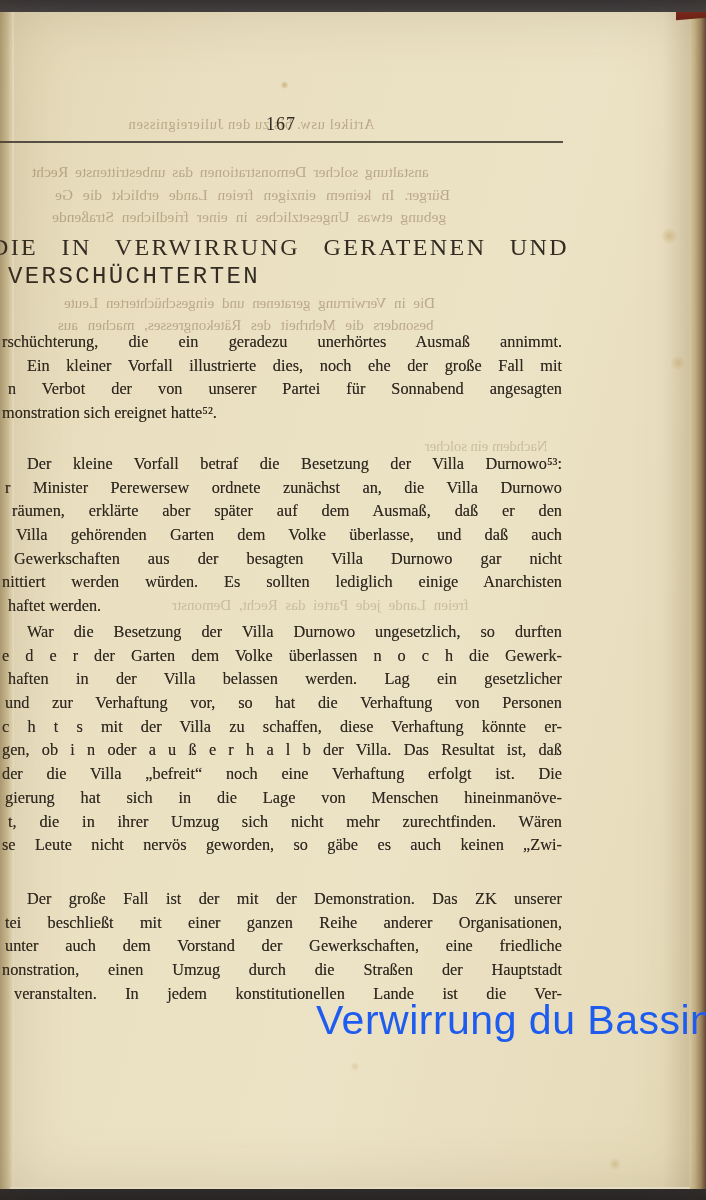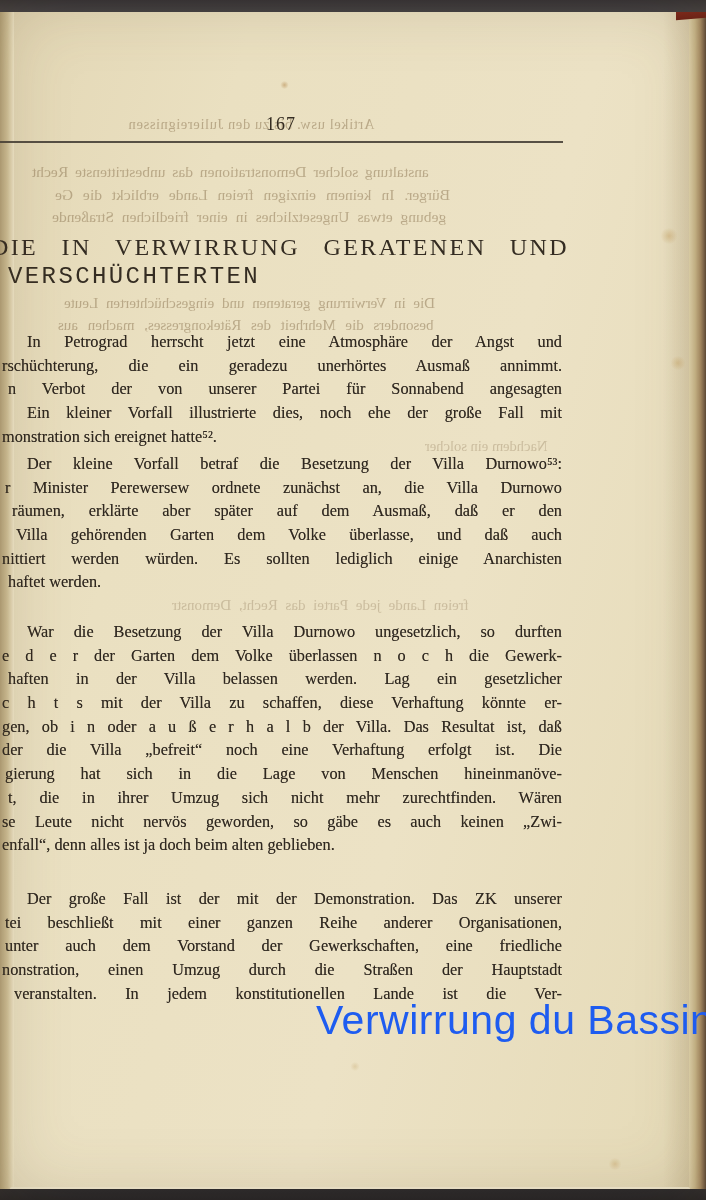--- a/index.html
+++ b/index.html
@@ -83,51 +83,51 @@
   <div class="ghost" style="top:186px;left:55px;font-size:15.5px;word-spacing:6px;">Bürger. In keinem einzigen freien Lande erblickt die Ge</div>
   <div class="ghost" style="top:208px;left:52px;font-size:15.5px;word-spacing:4px;">gebung etwas Ungesetzliches in einer friedlichen Straßende</div>
 
   <div class="head head1">DIE IN VERWIRRUNG GERATENEN UND</div>
   <div class="head head2">VERSCHÜCHTERTEN</div>
 
   <div class="ghost" style="top:295px;left:64px;font-size:15px;word-spacing:4px;">Die in Verwirrung geratenen und eingeschüchterten Leute</div>
   <div class="ghost" style="top:317px;left:58px;font-size:15px;word-spacing:6px;">besonders die Mehrheit des Rätekongresses, machen aus</div>
 
   <div class="para" style="top:330px;">
-    <div class="bline indent">In Petrograd herrscht jetzt eine Atmosphäre der Angst und</div>
     <div class="bline">rschüchterung, die ein geradezu unerhörtes Ausmaß annimmt.</div>
+    <div class="bline indent">Ein kleiner Vorfall illustrierte dies, noch ehe der große Fall mit</div>
     <div class="bline pl6">n Verbot der von unserer Partei für Sonnabend angesagten</div>
-    <div class="bline indent">Ein kleiner Vorfall illustrierte dies, noch ehe der große Fall mit</div>
     <div class="bline short">monstration sich ereignet hatte⁵².</div>
   </div>
 
   <div class="ghost faint" style="top:438px;left:425px;font-size:14.5px;">Nachdem ein solcher</div>
 
   <div class="para" style="top:452px;">
     <div class="bline indent">Der kleine Vorfall betraf die Besetzung der Villa Durnowo⁵³:</div>
     <div class="bline pl3">r Minister Perewersew ordnete zunächst an, die Villa Durnowo</div>
     <div class="bline pl10">räumen, erklärte aber später auf dem Ausmaß, daß er den</div>
     <div class="bline pl14">Villa gehörenden Garten dem Volke überlasse, und daß auch</div>
+    <div class="bline pl12">Gewerkschaften aus der besagten Villa Durnowo gar nicht</div>
     <div class="bline">nittiert werden würden. Es sollten lediglich einige Anarchisten</div>
     <div class="bline short pl6">haftet werden.</div>
   </div>
 
   <div class="ghost faint" style="top:597px;left:172px;font-size:15px;word-spacing:4px;">freien Lande jede Partei das Recht, Demonstr</div>
 
   <div class="para" style="top:620px;">
     <div class="bline indent">War die Besetzung der Villa Durnowo ungesetzlich, so durften</div>
     <div class="bline">e d e r der Garten dem Volke überlassen n o c h die Gewerk-</div>
     <div class="bline pl6">haften in der Villa belassen werden. Lag ein gesetzlicher</div>
+    <div class="bline pl3">und zur Verhaftung vor, so hat die Verhaftung von Personen</div>
     <div class="bline">c h t s mit der Villa zu schaffen, diese Verhaftung könnte er-</div>
     <div class="bline">gen, ob i n oder a u ß e r h a l b der Villa. Das Resultat ist, daß</div>
     <div class="bline">der die Villa „befreit“ noch eine Verhaftung erfolgt ist. Die</div>
     <div class="bline pl3">gierung hat sich in die Lage von Menschen hineinmanöve-</div>
     <div class="bline pl6">t, die in ihrer Umzug sich nicht mehr zurechtfinden. Wären</div>
     <div class="bline">se Leute nicht nervös geworden, so gäbe es auch keinen „Zwi-</div>
-    <div class="bline short">enfall“, denn alles ist ja doch beim alten geblieben.</div>
   </div>
 
   <div class="para" style="top:887px;">
     <div class="bline indent">Der große Fall ist der mit der Demonstration. Das ZK unserer</div>
     <div class="bline pl3">tei beschließt mit einer ganzen Reihe anderer Organisationen,</div>
     <div class="bline pl3">unter auch dem Vorstand der Gewerkschaften, eine friedliche</div>
     <div class="bline">nonstration, einen Umzug durch die Straßen der Hauptstadt</div>
     <div class="bline pl12">veranstalten. In jedem konstitutionellen Lande ist die Ver-</div>
   </div>
 

